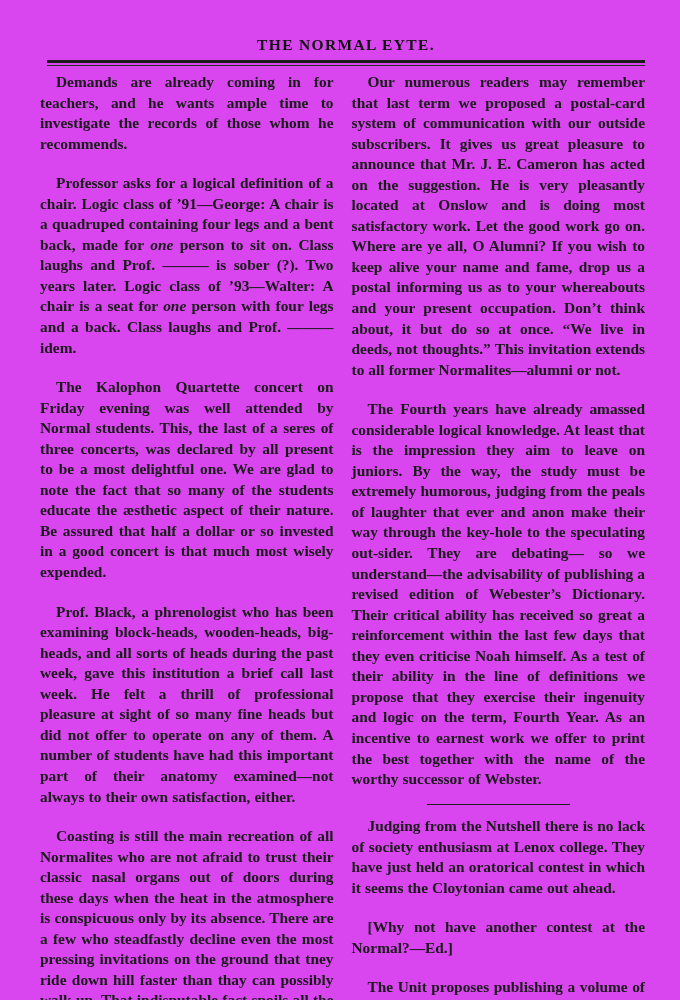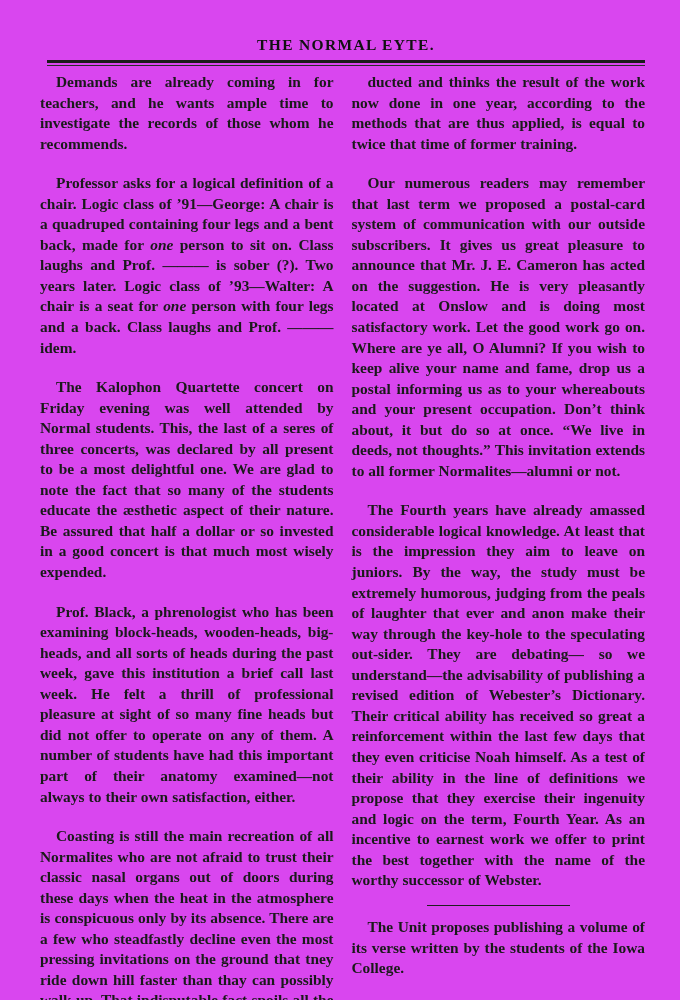--- a/index.html
+++ b/index.html
@@ -133,24 +133,25 @@
     <div class="col" id="left-col">
         <p>Demands are already coming in for teachers, and he wants ample time to investigate the records of those whom he recommends.</p>
         <p>Professor asks for a logical definition of a chair.  Logic class of ’91—George: A chair is a quadruped containing four legs and a bent back, made for <em>one</em> person to sit on. Class laughs and Prof. ——— is sober (?). Two years later.  Logic class of ’93—Walter: A chair is a seat for <em>one</em> person with four legs and a back.  Class laughs and Prof. ——— idem.</p>
         <p>The Kalophon Quartette concert on Friday evening was well attended by Normal students.  This, the last of a seres of three concerts, was declared by all present to be a most delightful one.  We are glad to note the fact that so many of the students educate the æsthetic aspect of their nature. Be assured that half a dollar or so invested in a good concert is that much most wisely expended.</p>
         <p>Prof. Black, a phrenologist who has been examining block-heads, wooden-heads, big-heads, and all sorts of heads during the past week, gave this institution a brief call last week.  He felt a thrill of professional pleasure at sight of so many fine heads but did not offer to operate on any of them.  A number of students have had this important part of their anatomy examined—not always to their own satisfaction, either.</p>
         <p>Coasting is still the main recreation of all Normalites who are not afraid to trust their classic nasal organs out of doors during these days when the heat in the atmosphere is conspicuous only by its absence. There are a few who steadfastly decline even the most pressing invitations on the ground that tney ride down hill faster than thay can possibly walk up.  That indisputable fact spoils all the fun for them.</p>
         <p>Mr. John Huyck, director of school district No. 8 which now constitutes the training department of the Normal, spent Thursday and Friday of last week visiting the primary grades.  Mr. Huyck expresses himself well pleased with the excellent system with which this department is con-</p>
       </div>
 
     <div class="col" id="right-col">
-        <p>ducted and thinks the result of the work now done in one year, according to the methods that are thus applied, is equal to twice that time of former training.</p>
         <p>Our numerous readers may remember that last term we proposed a postal-card system of communication with our outside subscribers.  It gives us great pleasure to announce that Mr. J. E. Cameron has acted on the suggestion.  He is very pleasantly located at Onslow and is doing most satisfactory work.  Let the good work go on. Where are ye all, O Alumni?  If you wish to keep alive your name and fame, drop us a postal informing us as to your whereabouts and your present occupation.  Don’t think about, it but do so at once.  “We live in deeds, not thoughts.”  This invitation extends to all former Normalites—alumni or not.</p>
         <p>The Fourth years have already amassed considerable logical knowledge.  At least that is the impression they aim to leave on juniors.  By the way, the study must be extremely humorous, judging from the peals of laughter that ever and anon make their way through the key-hole to the speculating out-sider.  They are debating— so we understand—the advisability of publishing a revised edition of Webester’s Dictionary.  Their critical ability has received so great a reinforcement within the last few days that they even criticise Noah himself. As a test of their ability in the line of definitions we propose that they exercise their ingenuity and logic on the term, Fourth Year.  As an incentive to earnest work we offer to print the best together with the name of the worthy successor of Webster.</p>
         <div class="section-divider"></div>
+        <p>Judging from the Nutshell there is no lack of society enthusiasm at Lenox college. They have just held an oratorical contest in which it seems the Cloytonian came out ahead.</p>
+        <p>[Why not have another contest at the Normal?—Ed.]</p>
         <p>The Unit proposes publishing a volume of its verse written by the students of the Iowa College.</p>
       </div>
 
   </div>
 
   <div class="speckle"></div>
 
 </div>
 
 </body></html>

